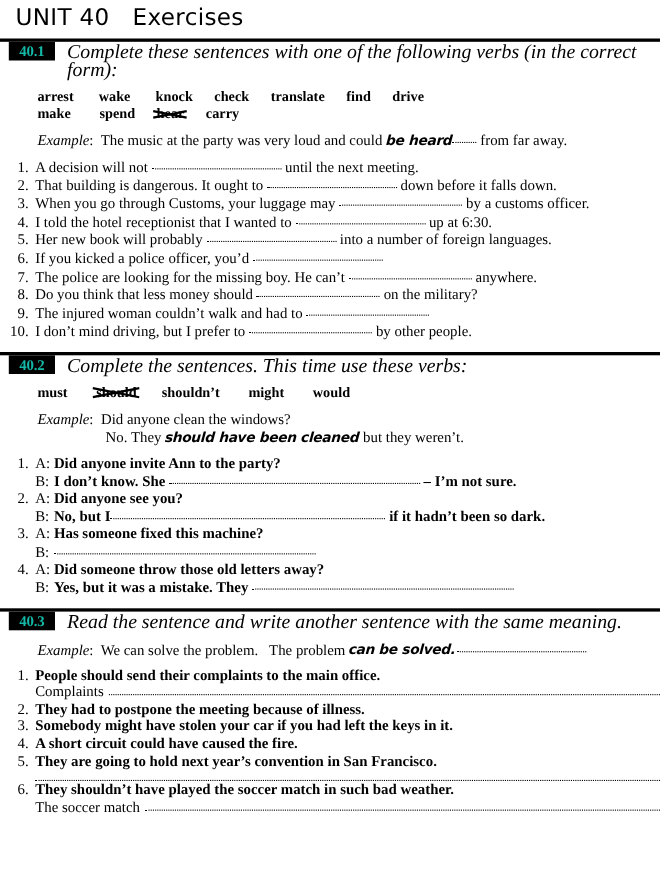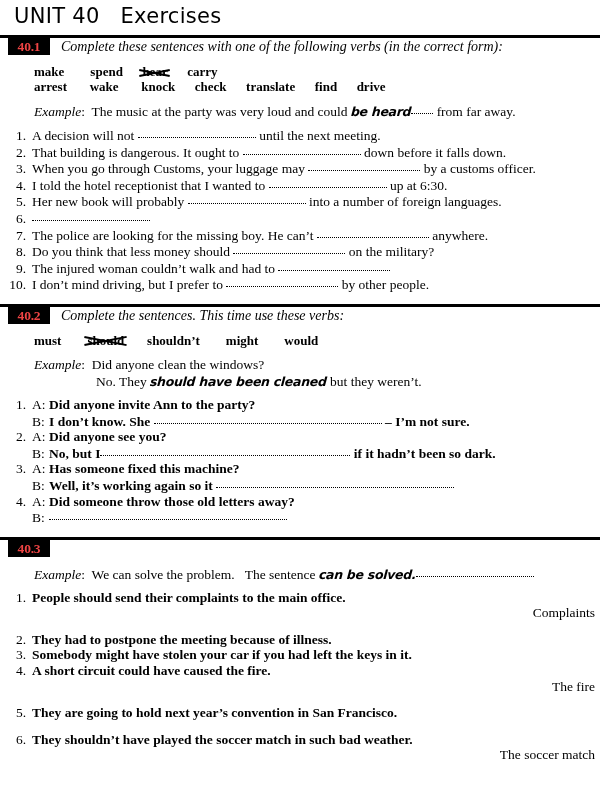--- a/index.html
+++ b/index.html
@@ -34,35 +34,35 @@
     width: 600px;
     margin: 0;
   }
   .section-head {
     display: flex;
     align-items: flex-start;
     margin-top: 0;
   }
   .badge {
     background: #000;
-    color: #ef4444;
+    color: #14b8a6;
     font-family: "Liberation Serif", serif;
     font-weight: bold;
     font-size: 13.5px;
     line-height: 17px;
     height: 17px;
     width: 42px;
     text-align: center;
     margin-left: 8px;
     flex: 0 0 auto;
     letter-spacing: -0.2px;
   }
   .instruction {
     font-style: italic;
-    font-size: 14px;
+    font-size: 18px;
     line-height: 16px;
     margin-left: 11px;
     padding-top: 1px;
   }
 
   
   .verbbank {
     font-weight: bold;
     font-size: 13px;
     margin: 9px 0 0 34px;
@@ -134,23 +134,22 @@
 
   
   .dlg { display: flex; align-items: baseline; }
   .spk { flex: 0 0 auto; width: 17px; }
   .dlgtext { flex: 1 1 auto; font-weight: bold; }
   .indent-b { margin-left: 32px; }
 
   
   .ans-line {
     display: flex;
-    align-items: flex-end;
+    align-items: flex-start;
     margin-left: 32px;
-    flex-direction: column;
   }
   .ans-label { flex: 0 0 auto; margin-right: 5px; white-space: pre; }
   .ans-dots  { flex: 1 1 auto; border-bottom: 1.4px dotted #000; height: 10px; }
 
   .sec1 { margin-top: 7px; }
   .sec2 { margin-top: 11px; }
   .sec3 { margin-top: 11px; }
 </style>
 </head>
 <body>
@@ -158,22 +157,22 @@
 <div class="page-title">UNIT 40   Exercises</div>
 
 <div class="section sec1">
   <div class="section-rule"></div>
   <div class="section-head">
     <div class="badge">40.1</div>
     <div class="instruction">Complete these sentences with one of the following verbs (in the correct form):</div>
   </div>
 
   <div class="verbbank">
+    <span class="vrow"><span>arrest</span>       <span>wake</span>       <span>knock</span>      <span>check</span>      <span>translate</span>      <span>find</span>      <span>drive</span></span>
     <span class="vrow"><span>make</span>        <span>spend</span>      <span class="strike">hear</span>      <span>carry</span></span>
-    <span class="vrow"><span>arrest</span>       <span>wake</span>       <span>knock</span>      <span>check</span>      <span>translate</span>      <span>find</span>      <span>drive</span></span>
   </div>
 
   <div class="example">
     <span class="lbl">Example</span><span>:&nbsp; </span><span>The music at the party was very loud and could</span>
     <span class="hand">be heard</span><span class="dots" style="width:22px"></span>
     <span>from far away.</span>
   </div>
 
   <ol class="qlist">
     <li>
@@ -191,21 +190,21 @@
     <li>
       <span class="qnum">4.</span>
       <span class="qtext"><span>I told the hotel receptionist that I wanted to</span> <span class="dots" style="width:118px"></span> <span>up at 6:30.</span></span>
     </li>
     <li>
       <span class="qnum">5.</span>
       <span class="qtext"><span>Her new book will probably</span> <span class="dots" style="width:118px"></span> <span>into a number of foreign languages.</span></span>
     </li>
     <li>
       <span class="qnum">6.</span>
-      <span class="qtext"> <span class="dots" style="width:118px"></span></span>
+      <span class="qtext"><span>If you kicked a police officer, you’d</span> <span class="dots" style="width:118px"></span></span>
     </li>
     <li>
       <span class="qnum">7.</span>
       <span class="qtext"><span>The police are looking for the missing boy. He can’t</span> <span class="dots" style="width:112px"></span> <span>anywhere.</span></span>
     </li>
     <li>
       <span class="qnum">8.</span>
       <span class="qtext"><span>Do you think that less money should</span> <span class="dots" style="width:112px"></span> <span>on the military?</span></span>
     </li>
     <li>
@@ -263,46 +262,47 @@
       </div>
     </li>
     <li style="display:block">
       <div class="dlg">
         <span class="qnum">3.</span>
         <span class="spk">A:</span>
         <span class="dlgtext">Has someone fixed this machine?</span>
       </div>
       <div class="dlg indent-b">
         <span class="spk">B:</span>
-        <span class="dlgtext"><span>Well, it’s working again so it</span> <span class="dots" style="width:238px"></span></span>
+        <span class="dlgtext"> <span class="dots" style="width:238px"></span></span>
       </div>
     </li>
     <li style="display:block">
       <div class="dlg">
         <span class="qnum">4.</span>
         <span class="spk">A:</span>
         <span class="dlgtext">Did someone throw those old letters away?</span>
       </div>
       <div class="dlg indent-b">
         <span class="spk">B:</span>
-        <span class="dlgtext"> <span class="dots" style="width:238px"></span></span>
+        <span class="dlgtext"><span>Yes, but it was a mistake. They</span> <span class="dots" style="width:238px"></span></span>
       </div>
     </li>
   </ol>
 </div>
 
 <div class="section sec3">
   <div class="section-rule"></div>
   <div class="section-head">
     <div class="badge">40.3</div>
+    <div class="instruction">Read the sentence and write another sentence with the same meaning.</div>
   </div>
 
   <div class="example">
     <span class="lbl">Example</span><span>:&nbsp; </span><span>We can solve the problem.</span>&nbsp;&nbsp;
-    <span>The sentence</span>
+    <span>The problem</span>
     <span class="hand">can be solved.</span><span class="dots" style="width:118px"></span>
   </div>
 
   <ol class="qlist">
     <li style="display:block">
       <div class="dlg">
         <span class="qnum">1.</span>
         <span class="dlgtext">People should send their complaints to the main office.</span>
       </div>
       <div class="ans-line">
@@ -320,24 +320,20 @@
       <div class="dlg">
         <span class="qnum">3.</span>
         <span class="dlgtext">Somebody might have stolen your car if you had left the keys in it.</span>
       </div>
     </li>
     <li style="display:block">
       <div class="dlg">
         <span class="qnum">4.</span>
         <span class="dlgtext">A short circuit could have caused the fire.</span>
       </div>
-      <div class="ans-line">
-        <span class="ans-label">The fire</span>
-        <span class="ans-dots"></span>
-      </div>
     </li>
     <li style="display:block">
       <div class="dlg">
         <span class="qnum">5.</span>
         <span class="dlgtext">They are going to hold next year’s convention in San Francisco.</span>
       </div>
       <div class="ans-line">
         <span class="ans-dots"></span>
       </div>
     </li>

